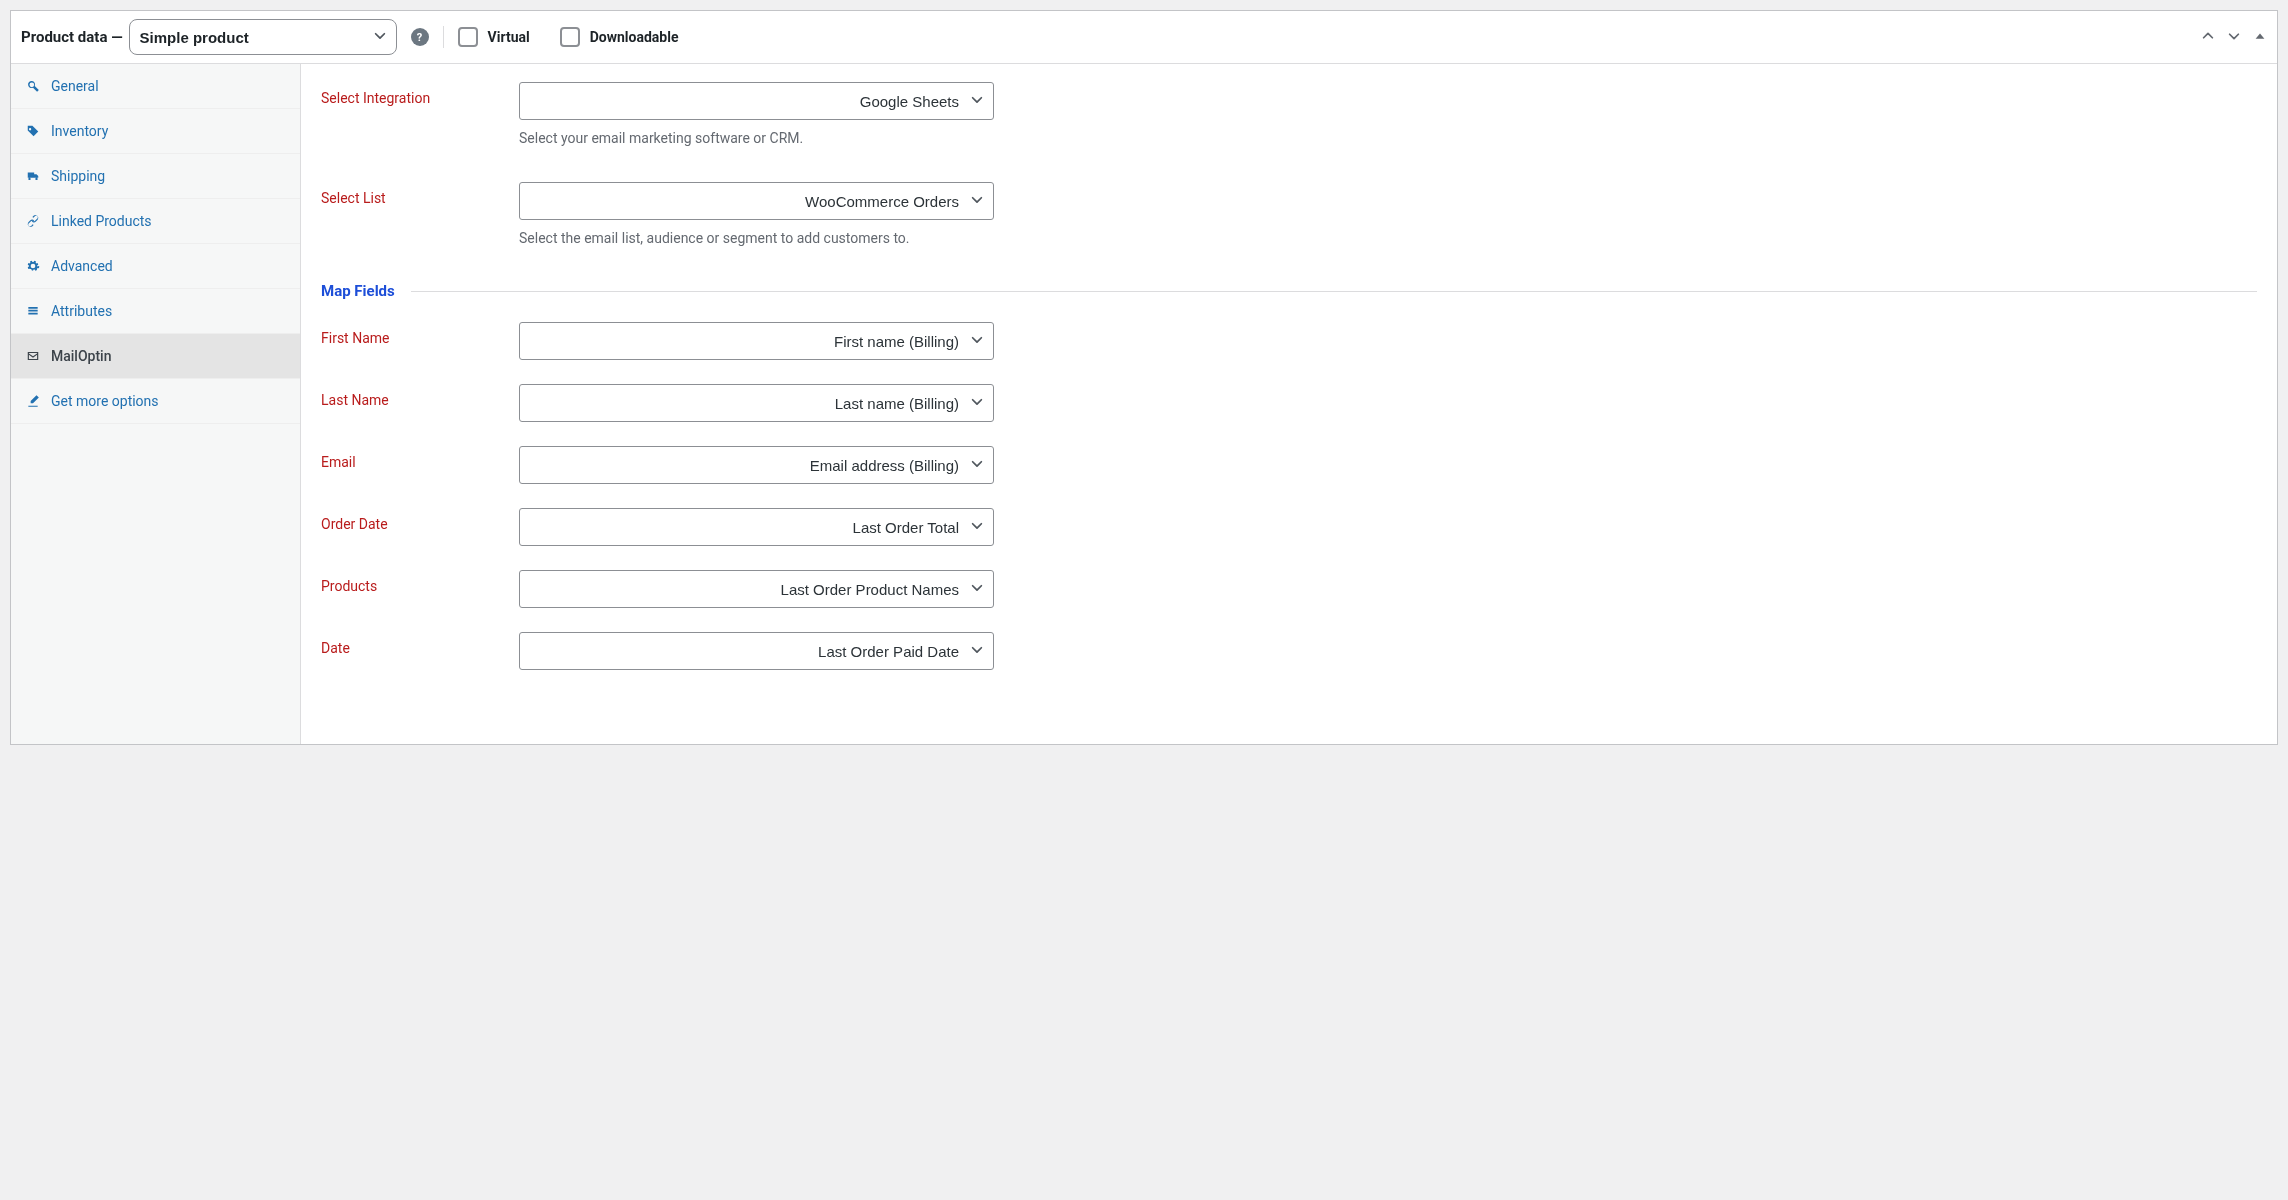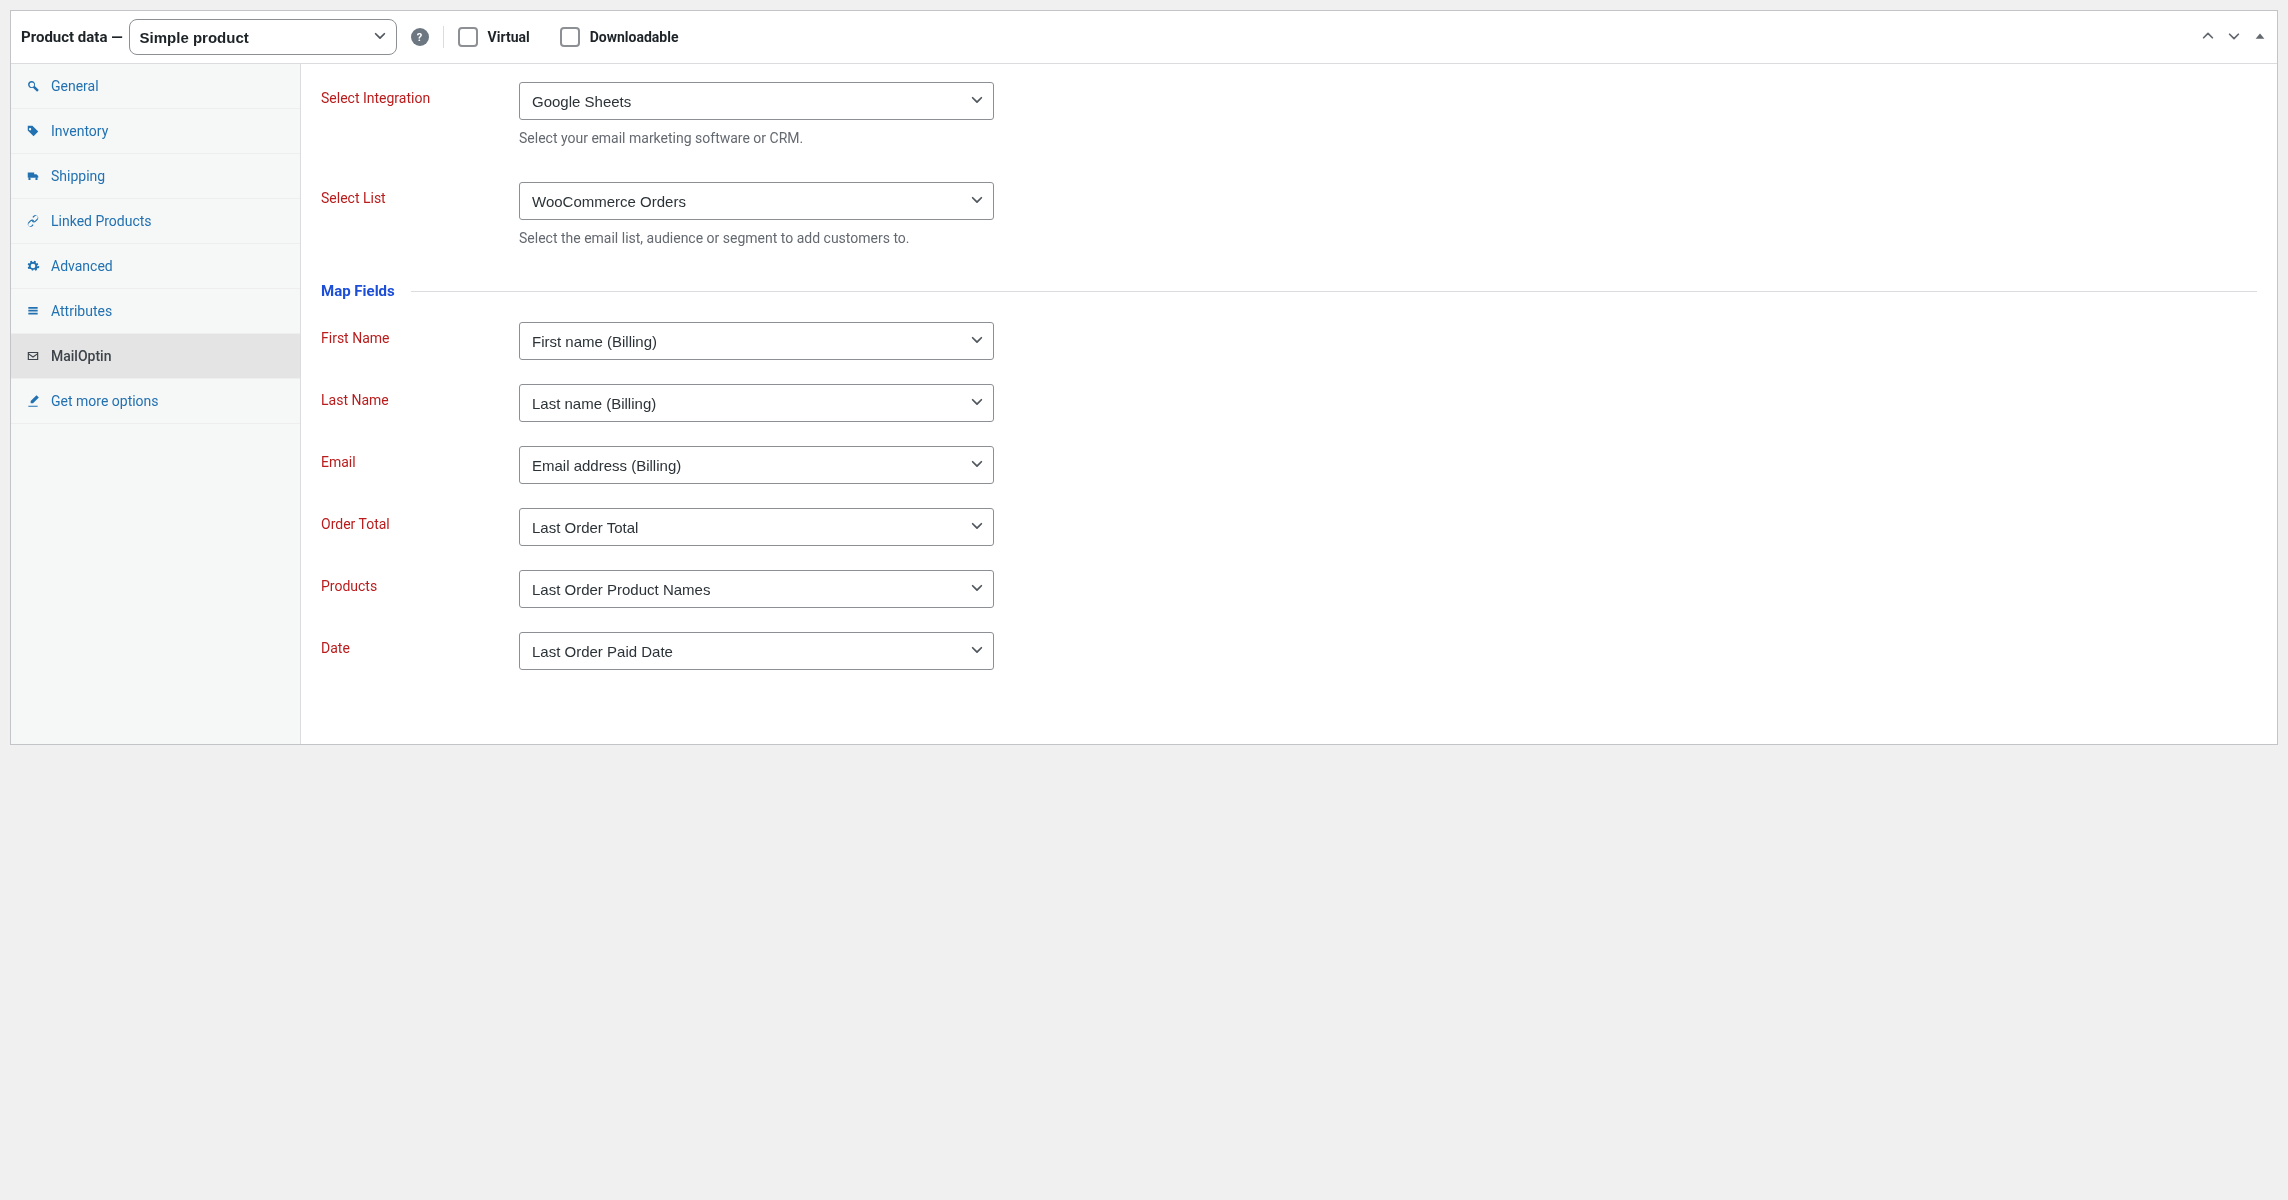--- a/index.html
+++ b/index.html
@@ -155,20 +155,21 @@
   .select-field {
     width: 475px;
     height: 38px;
     border: 1px solid #8c8f94;
     border-radius: 3px;
     padding: 0 34px 0 12px;
     font-size: 15px;
     color: #2c3338;
     appearance: none;
     background: #fff;
+    text-align: right;
   }
   .help-text {
     font-size: 14px;
     color: #646970;
     margin-top: 10px;
   }
   .section-heading {
     display: flex;
     align-items: center;
     margin: 8px 0 22px 0;
@@ -365,21 +366,21 @@
             <span class="select-wrap">
               <select class="select-field"><option>Email address (Billing)</option></select>
               <span class="chev"><svg viewBox="0 0 16 16" width="14" height="14">
                     <path d="M3 6l5 5 5-5" stroke="currentColor" stroke-width="2" fill="none" stroke-linecap="round" stroke-linejoin="round"></path>
                   </svg></span>
             </span>
           </div>
         </div>
 
         <div class="form-row tight">
-          <div class="form-label">Order Total</div>
+          <div class="form-label">Order Date</div>
           <div class="form-field">
             <span class="select-wrap">
               <select class="select-field"><option>Last Order Total</option></select>
               <span class="chev"><svg viewBox="0 0 16 16" width="14" height="14">
                     <path d="M3 6l5 5 5-5" stroke="currentColor" stroke-width="2" fill="none" stroke-linecap="round" stroke-linejoin="round"></path>
                   </svg></span>
             </span>
           </div>
         </div>
 

